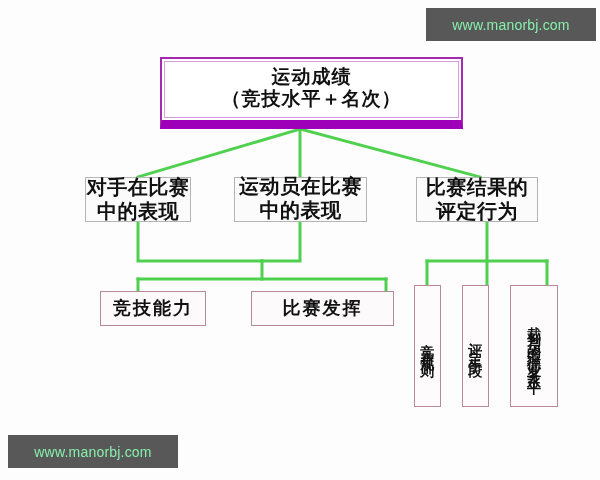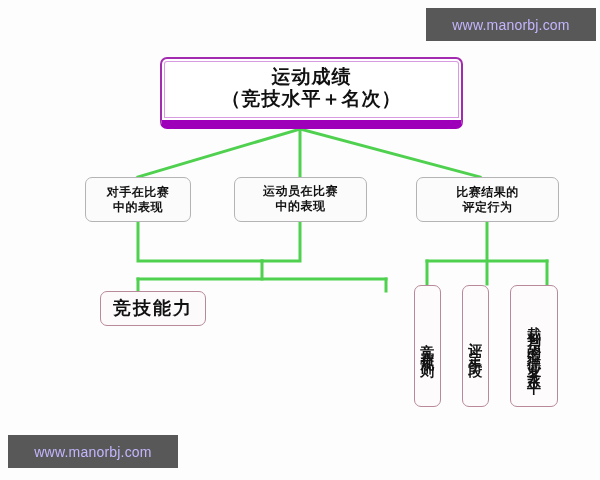--- a/index.html
+++ b/index.html
@@ -33,39 +33,38 @@
     position: absolute;
     box-sizing: border-box;
     display: flex;
     align-items: center;
     justify-content: center;
     text-align: center;
     color: #111111;
     font-weight: bold;
     line-height: 1.18;
     white-space: pre-line;
-    border-radius: 7px;
   }
 
   
   .node-root {
     background: #ffffff;
     border: 2px solid #a32bb0;
     border-bottom: 9px solid #9e00ba;
     box-shadow: inset 0 0 0 2px #ffffff, inset 0 0 0 3px #d89ae0;
     font-size: 19px;
     letter-spacing: 1px;
     padding-bottom: 3px;
   }
 
   
   .node-grey {
     background: #fbfbfb;
     border: 1.6px solid #b4b4b4;
-    font-size: 12px;
+    font-size: 20px;
     letter-spacing: 0.5px;
   }
 
   
   .node-pink {
     background: #fdfafb;
     border: 1.8px solid #b8899b;
     font-size: 18px;
     letter-spacing: 2px;
     margin-left: 16px;
@@ -91,21 +90,21 @@
     letter-spacing: 6px;
     line-height: 1.5;
     max-height: 108px;
     text-align: start;
   }
 
   
   .watermark {
     position: absolute;
     background: #585858;
-    color: #c4b5fd;
+    color: #86efac;
     font-size: 14px;
     display: flex;
     align-items: center;
     justify-content: center;
     letter-spacing: 0.2px;
     font-family: "Liberation Sans", "DejaVu Sans", sans-serif;
   }
   #wm-top { right: 4px; top: 8px; width: 170px; height: 33px; }
   #wm-bottom { left: 8px; bottom: 12px; width: 170px; height: 33px; }
 </style>
@@ -137,25 +136,26 @@
 
   <div class="node node-root" style="left:160px; top:57px; width:303px; height:72px;">运动成绩
 （竞技水平＋名次）</div>
 
   <div class="node node-grey" style="left:85px; top:177px; width:106px; height:45px;">对手在比赛
 中的表现</div>
 
   <div class="node node-grey" style="left:234px; top:177px; width:133px; height:45px;font-family:Liberation Mono, monospace;">运动员在比赛
 中的表现</div>
 
-  <div class="node node-grey" style="left:416px; top:177px; width:143px; height:45px;">比赛结果的
+  <div class="node node-grey" style="left:416px; top:177px; width:122px; height:45px;">比赛结果的
 评定行为</div>
 
   <div class="node node-pink" style="left:84px; top:291px; width:106px; height:35px;">竞技能力</div>
 
+  <div class="node node-pink" style="left:235px; top:291px; width:143px; height:35px;">比赛发挥</div>
 
   <div class="node node-vert" style="left:414px; top:285px; width:27px; height:122px;">
     <span class="vert-text">竞赛规则</span>
   </div>
 
   <div class="node node-vert" style="left:462px; top:285px; width:27px; height:122px;">
     <span class="vert-text">评定手段</span>
   </div>
 
   <div class="node node-vert" style="left:510px; top:285px; width:48px; height:122px;">

